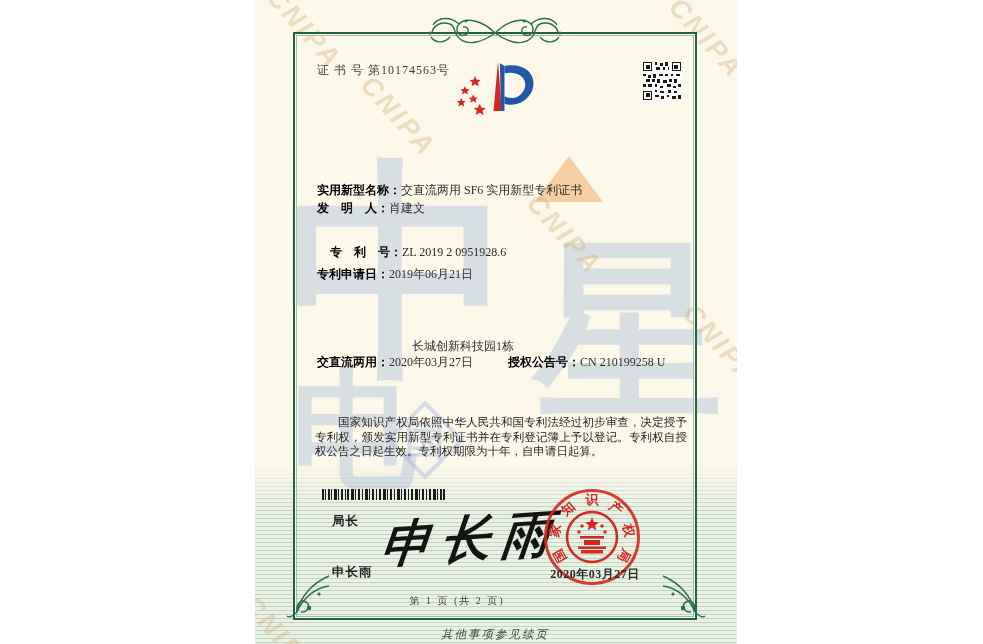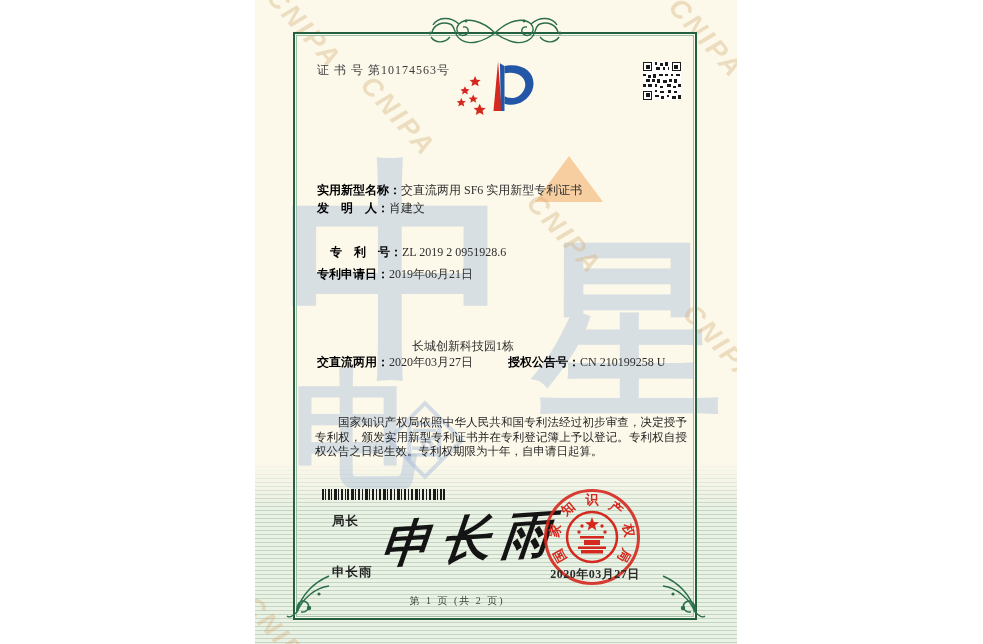--- a/index.html
+++ b/index.html
@@ -304,15 +304,16 @@
             <rect x="20" y="31" width="16" height="5"></rect>
             <rect x="14" y="37.5" width="28" height="2.5"></rect>
             <rect x="17" y="41" width="22" height="3.5"></rect>
           </g>
         </svg>
       </div>
     </div>
     <div class="seal-date">2020年03月27日</div>
 
     <div class="page-info">第 1 页 (共 2 页)</div>
+    <div class="cont-note">其他事项参见续页</div>
 
   </div>
 </div>
 
 </body></html>

